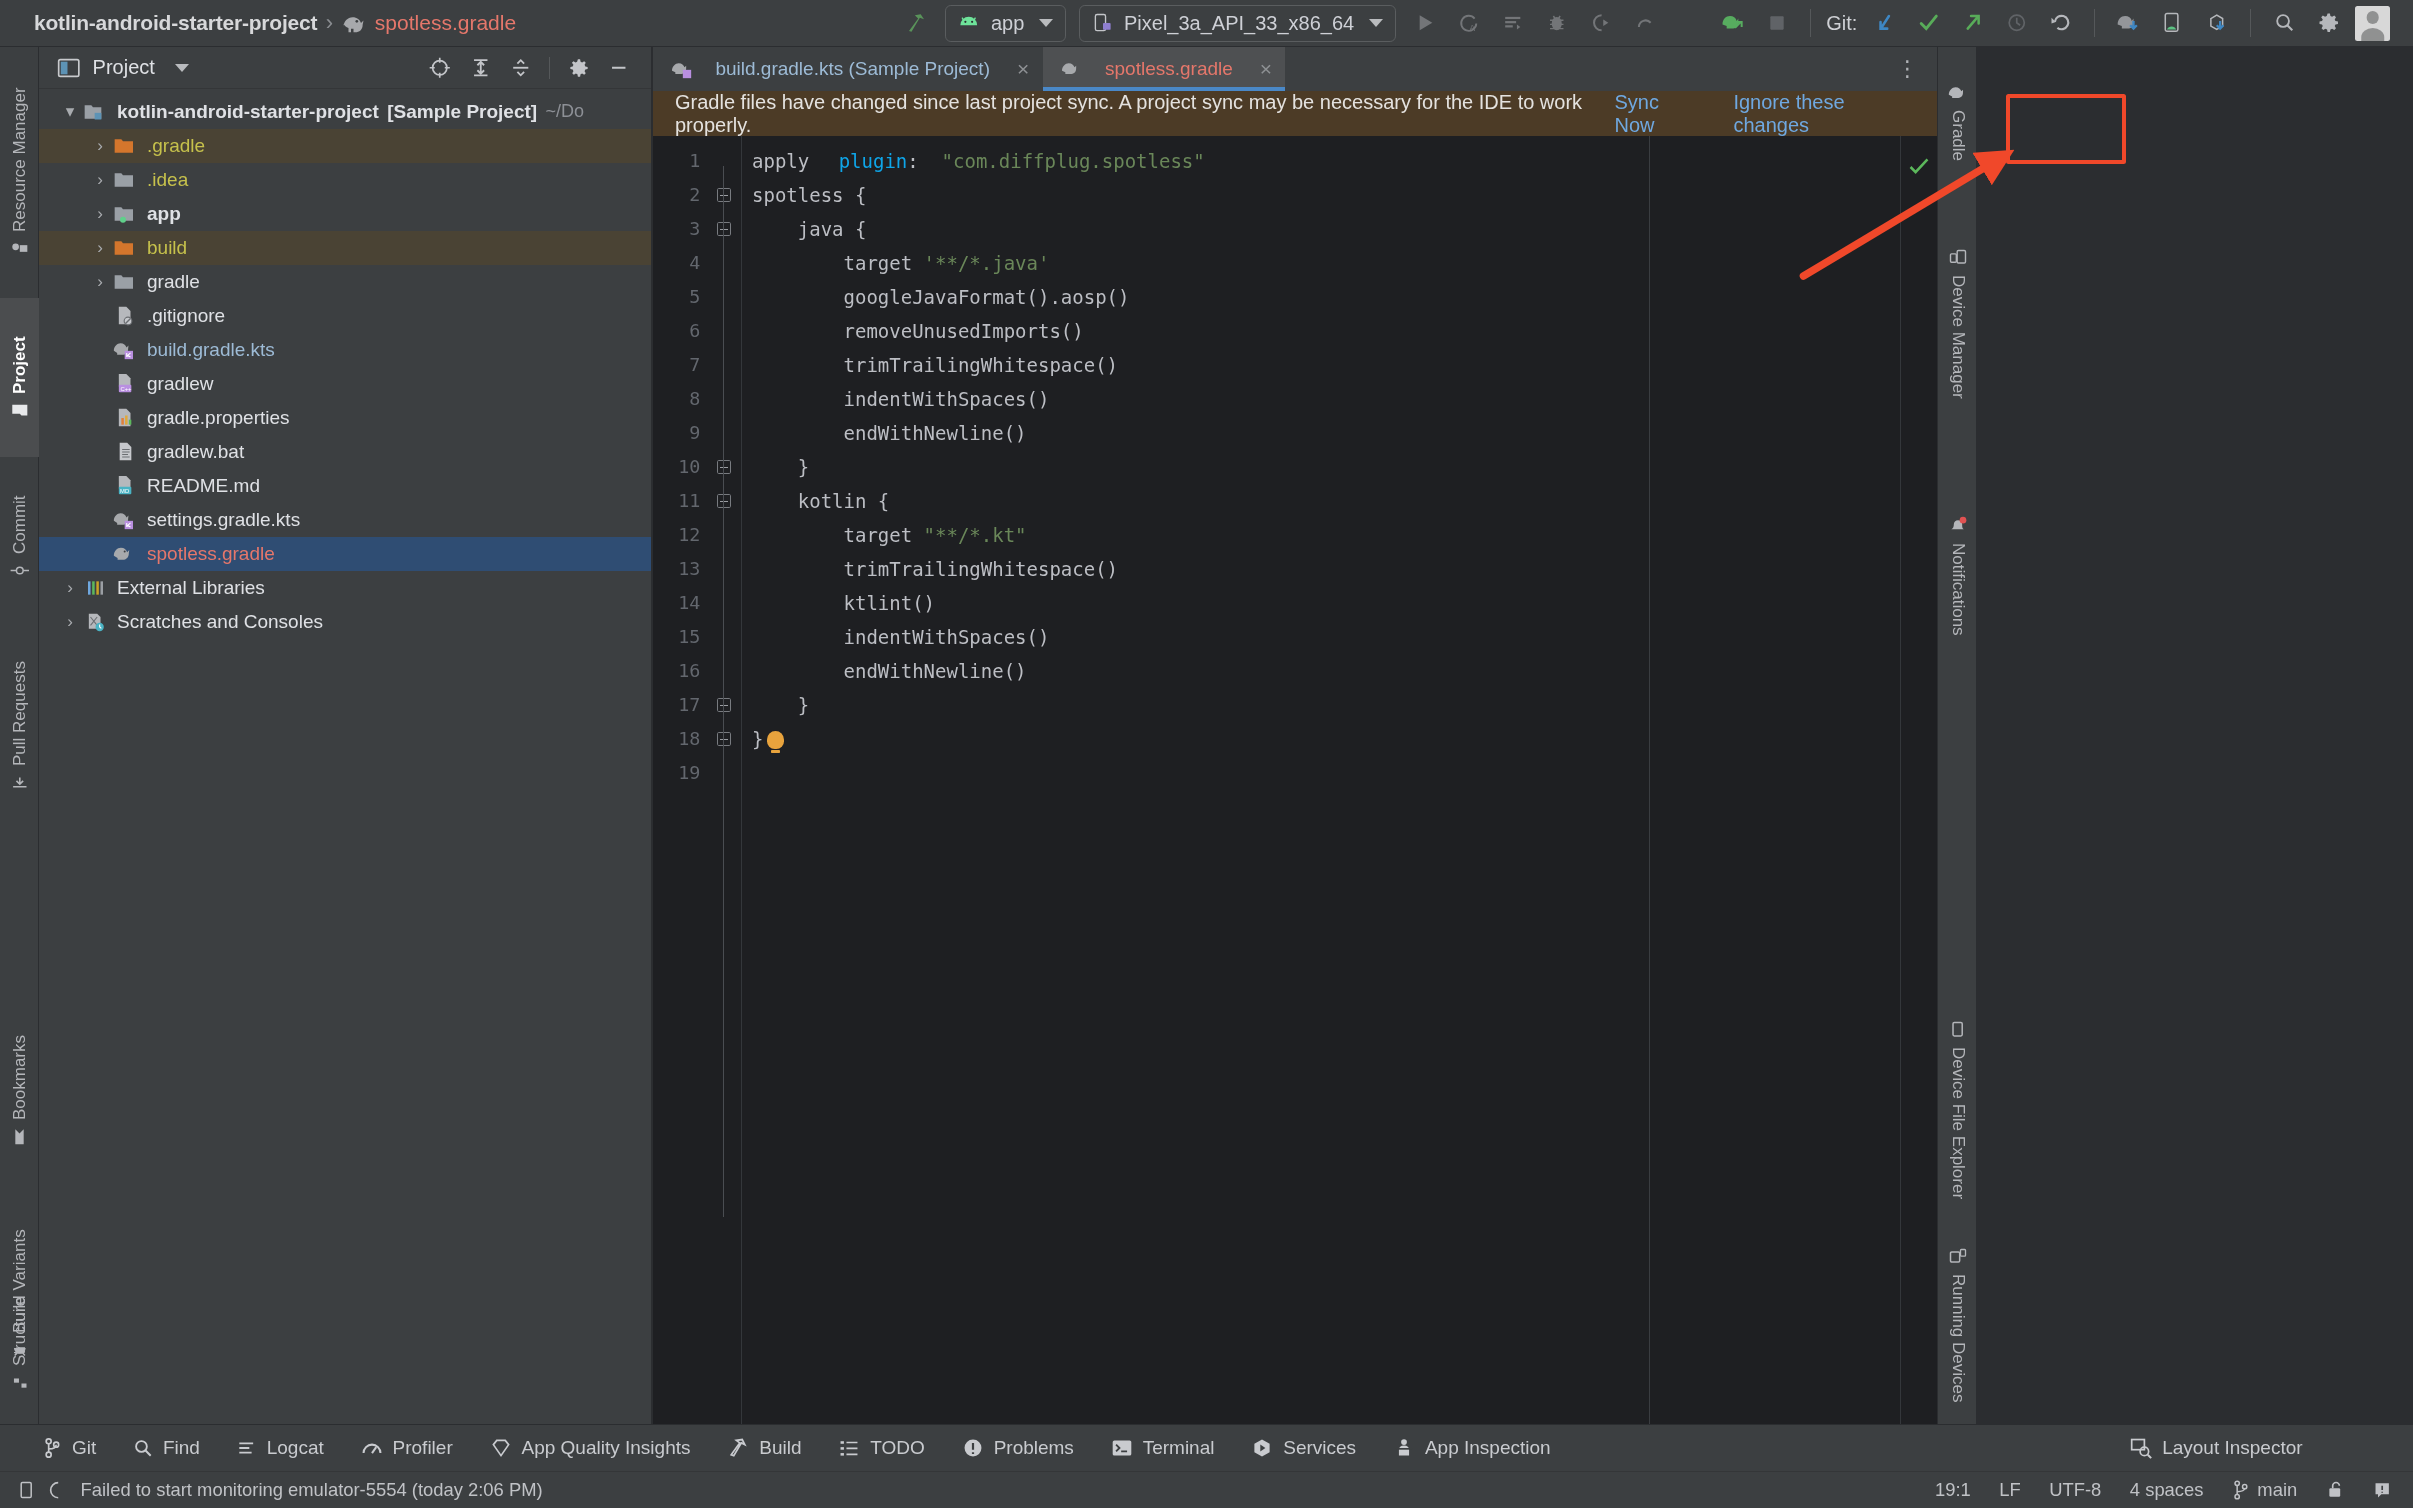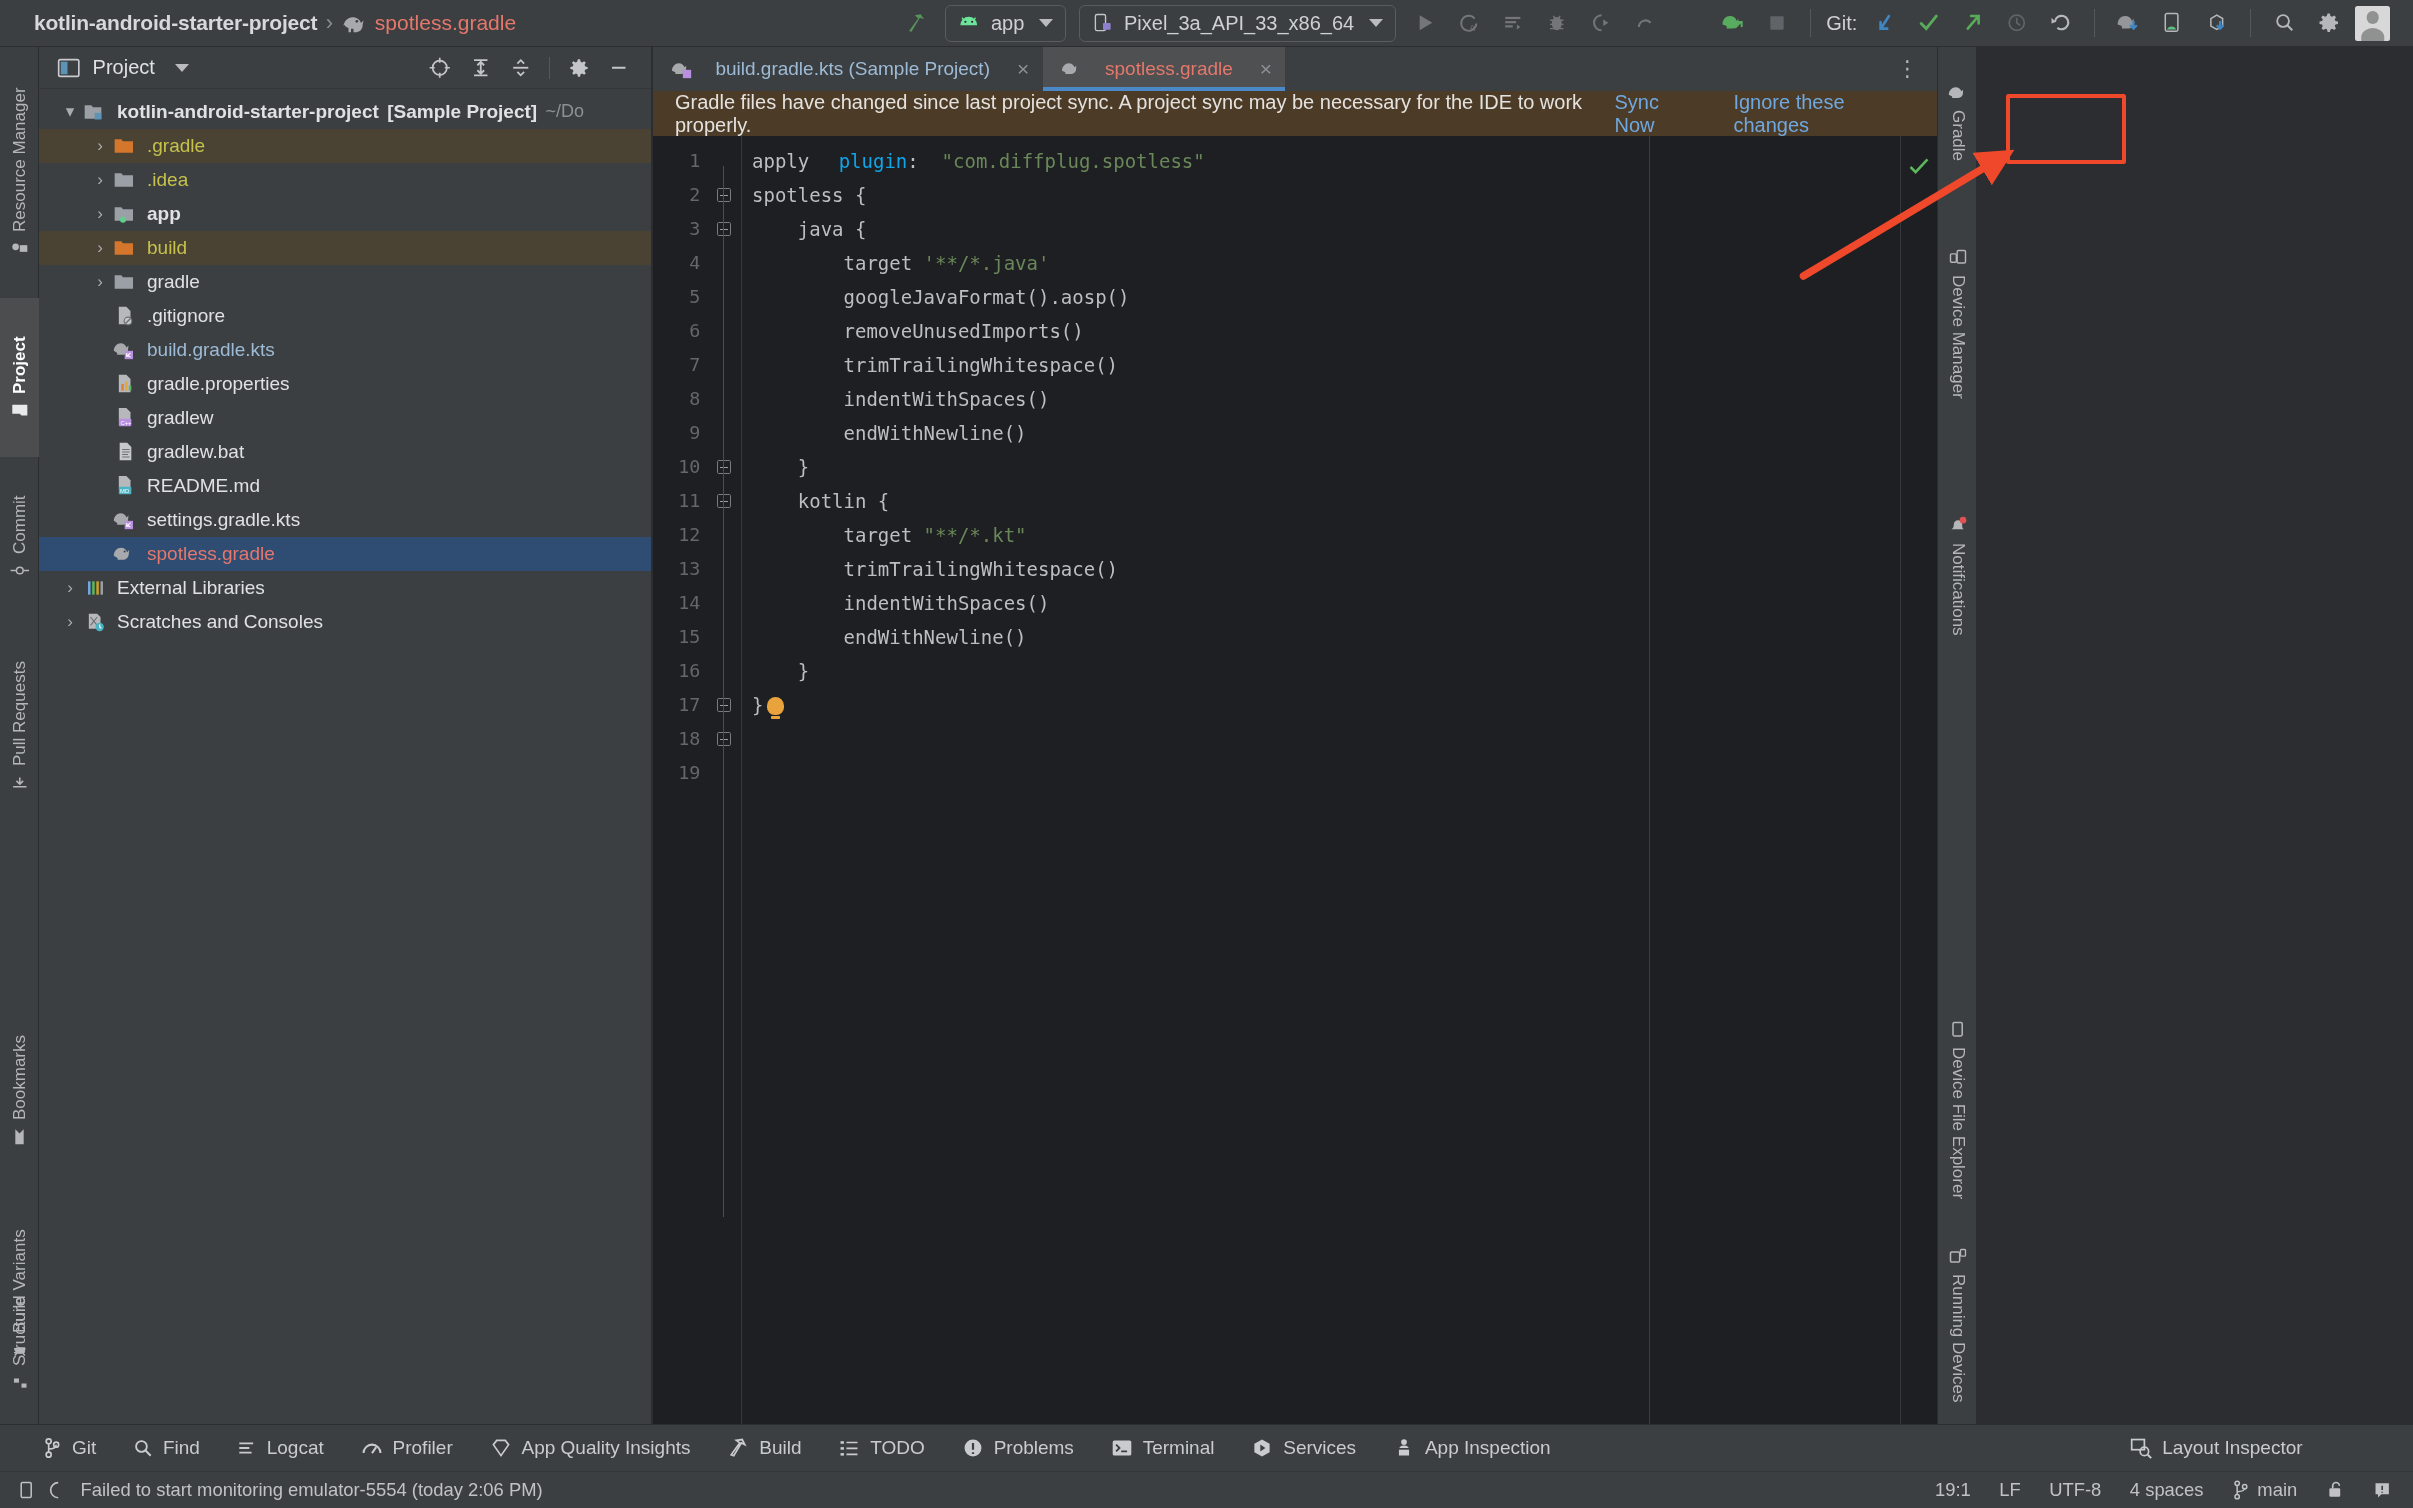--- a/index.html
+++ b/index.html
@@ -560,39 +560,39 @@
               <path d="M1 14c0-5 4-9 8-9 3.8 0 6.2 2.1 7.2 5l2.4-2.4-.4 3.6c0 4.8-2.9 7.6-7.2 7.6H5v-2.2z" fill="#a7a9ac"></path>
               <rect x="14" y="14" width="10" height="10" fill="#b98fe0"></rect>
               <path d="M16.5 16.5v5M21 16.5l-3.6 3.2 3.6 1.8" stroke="#fff" stroke-width="1.3" fill="none"></path>
             </svg>
           </span>
           <span class="c-blue">build.gradle.kts</span>
         </div>
         <div class="trow" style="padding-left: 50px;">
           <span class="spacer"></span>
           <span class="ico">
+            <svg width="25" height="22" viewBox="0 0 30 26" style="font-size:23px">
+              <path d="M7 1h9l5 5v10H7z" fill="#b6b8bc"></path>
+              <rect x="7" y="14" width="15" height="9" rx="1.2" fill="#b98fe0"></rect>
+              <text x="9" y="21.5" font-size="7" fill="#fff" font-family="Liberation Sans">C++</text>
+            </svg>
+          </span>
+          <span class="">gradlew</span>
+        </div>
+        <div class="trow" style="padding-left: 50px;">
+          <span class="spacer"></span>
+          <span class="ico">
             <svg width="25" height="22" viewBox="0 0 30 26">
               <path d="M7 2h9l5 5v16H7z" fill="#b6b8bc"></path>
               <rect x="10" y="13" width="3" height="8" fill="#e0813a"></rect>
               <rect x="14.5" y="10" width="3" height="11" fill="#e0a93a"></rect>
               <rect x="19" y="15" width="3" height="6" fill="#5cb85c"></rect>
             </svg>
           </span>
           <span class="">gradle.properties</span>
-        </div>
-        <div class="trow" style="padding-left: 50px;">
-          <span class="spacer"></span>
-          <span class="ico">
-            <svg width="25" height="22" viewBox="0 0 30 26" style="font-size:23px">
-              <path d="M7 1h9l5 5v10H7z" fill="#b6b8bc"></path>
-              <rect x="7" y="14" width="15" height="9" rx="1.2" fill="#b98fe0"></rect>
-              <text x="9" y="21.5" font-size="7" fill="#fff" font-family="Liberation Sans">C++</text>
-            </svg>
-          </span>
-          <span class="">gradlew</span>
         </div>
         <div class="trow" style="padding-left: 50px;">
           <span class="spacer"></span>
           <span class="ico">
             <svg width="25" height="22" viewBox="0 0 30 26">
               <path d="M8 2h9l5 5v16H8z" fill="#c6c8cc"></path>
               <path d="M11 10h9M11 13h9M11 16h7M11 19h9" stroke="#6b6e72" stroke-width="1.2"></path>
             </svg>
           </span>
           <span class="">gradlew.bat</span>
@@ -764,20 +764,21 @@
           <div class="cline"><span class="k-kw">        target </span><span class="k-str">'**/*.java'</span></div>
           <div class="cline"><span class="k-kw">        googleJavaFormat().aosp()</span></div>
           <div class="cline"><span class="k-kw">        removeUnusedImports()</span></div>
           <div class="cline"><span class="k-kw">        trimTrailingWhitespace()</span></div>
           <div class="cline"><span class="k-kw">        indentWithSpaces()</span></div>
           <div class="cline"><span class="k-kw">        endWithNewline()</span></div>
           <div class="cline"><span class="k-kw">    }</span></div>
           <div class="cline"><span class="k-kw">    kotlin {</span></div>
           <div class="cline"><span class="k-kw">        target </span><span class="k-str">"**/*.kt"</span></div>
           <div class="cline"><span class="k-kw">        trimTrailingWhitespace()</span></div>
+          <div class="cline"><span class="k-kw">        ktlint()</span></div>
           <div class="cline"><span class="k-kw">        indentWithSpaces()</span></div>
           <div class="cline"><span class="k-kw">        endWithNewline()</span></div>
           <div class="cline"><span class="k-kw">    }</span></div>
           <div class="cline"><span class="k-kw">}</span><span class="bulb"></span></div>
           <div class="cline">&nbsp;</div>
         </div>
       <div class="err-stripe">
         <svg style="position:absolute;top:20px;left:6.7px" width="22" height="22" viewBox="0 0 26 26">
             <path d="M3 13l6 6L23 4" stroke="#5cb85c" stroke-width="3" fill="none"></path>
           </svg>

